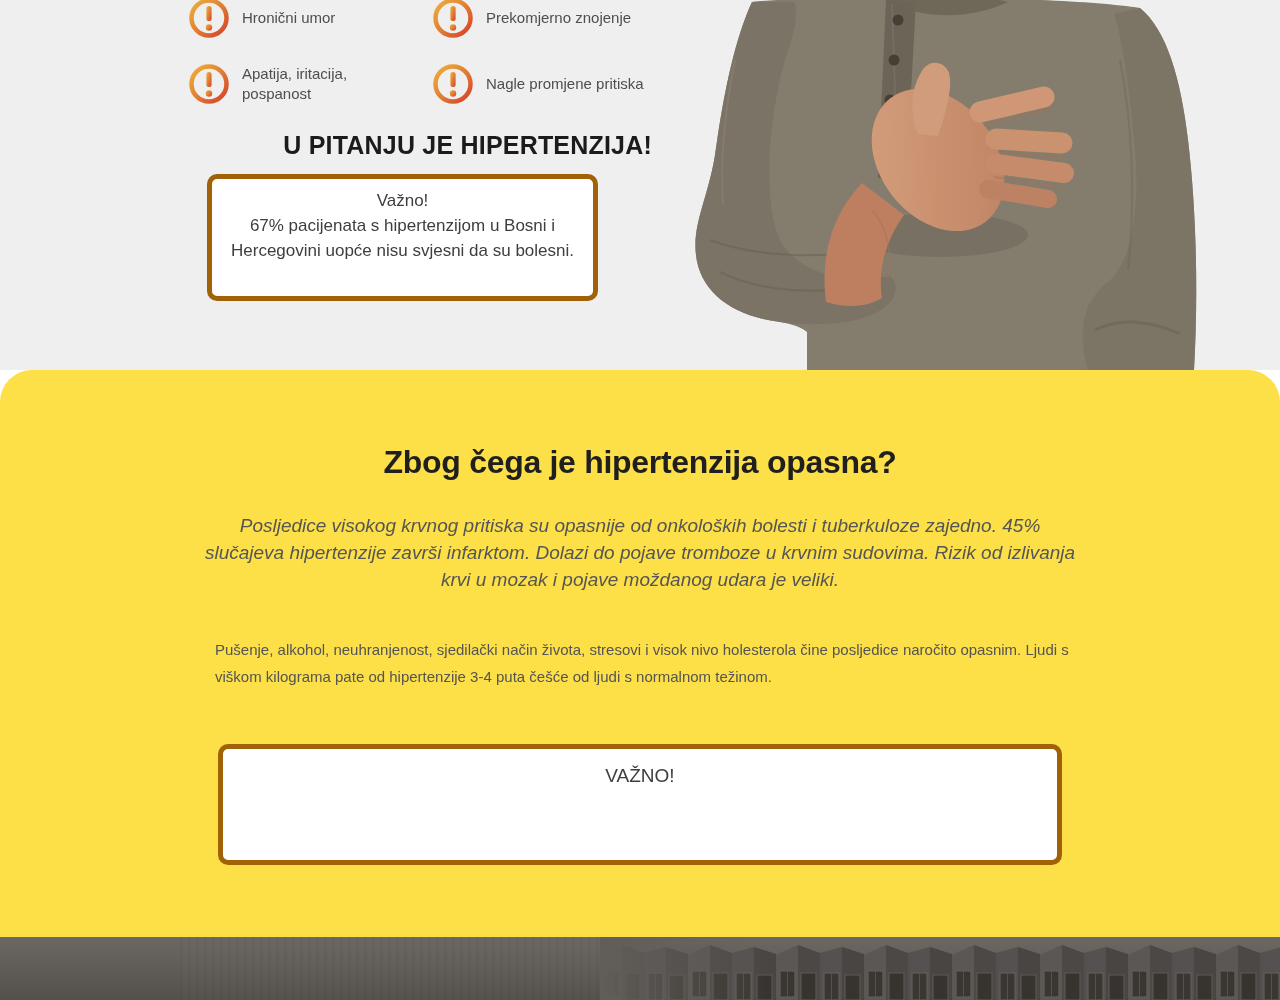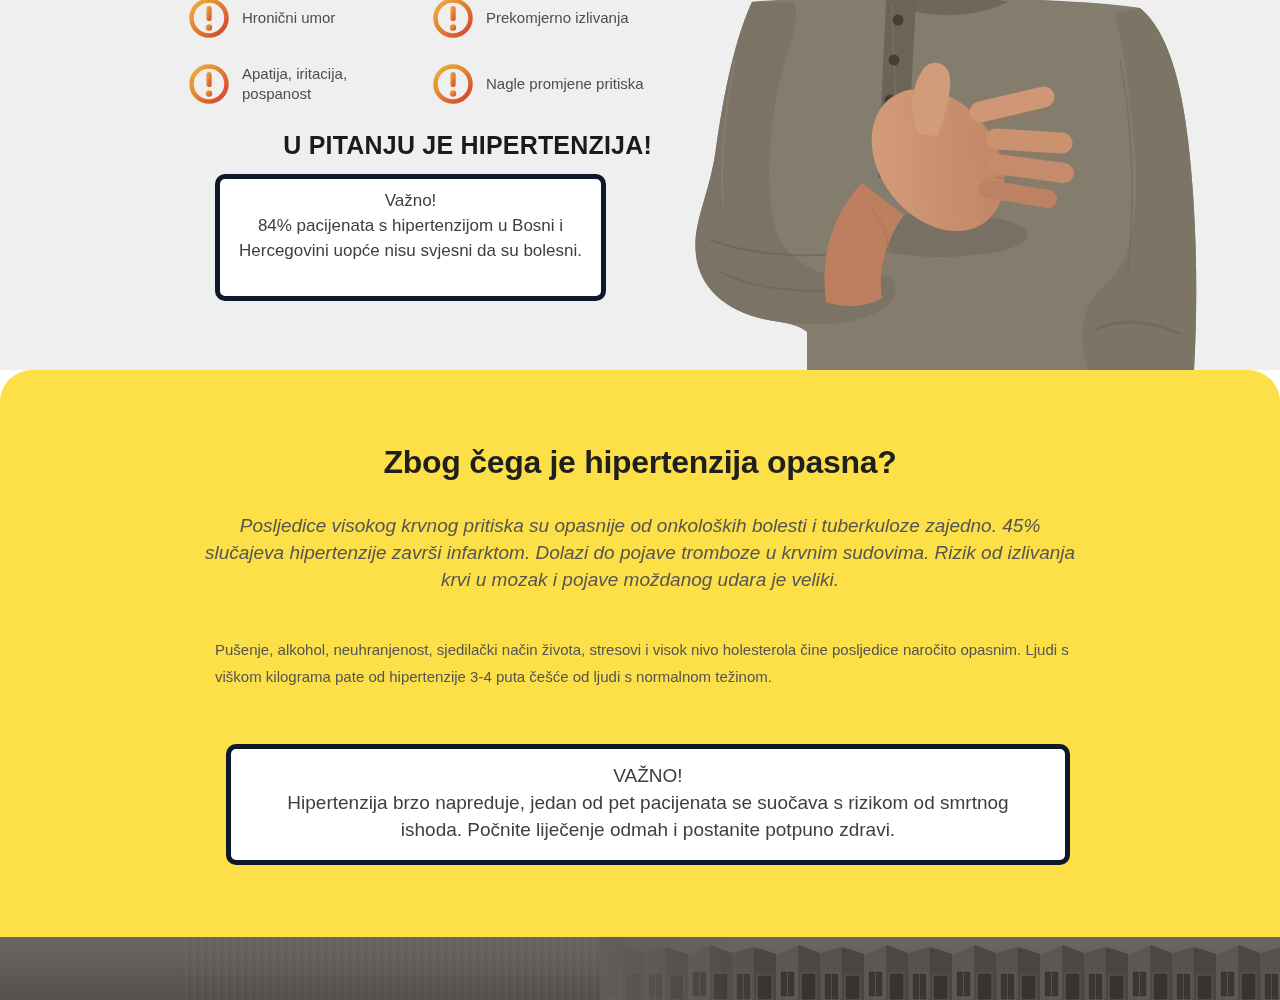--- a/index.html
+++ b/index.html
@@ -13,21 +13,21 @@
   .symptom .icon{width:42px;height:42px;flex:0 0 42px;}
   .symptom .label{margin-left:12px;font-size:15px;line-height:20px;color:#4e4e4e;}
   .s1{left:188px;top:-3px;}
   .s2{left:432px;top:-3px;}
   .s3{left:188px;top:63px;}
   .s4{left:432px;top:63px;}
   .s3 .label{width:112px;}
   .s2 .label,.s4 .label{width:175px;}
   .hero-heading{position:absolute;left:152px;top:131px;width:500px;margin:0;text-align:right;
     font-size:25px;font-weight:bold;color:#1b1b1b;letter-spacing:.2px;}
-  .warn-box{box-sizing:border-box;background:#ffffff;border:5px solid #0f172a;border-radius:10px;text-align:center;color:#3e3e3e;margin-left:8px;}
+  .warn-box{box-sizing:border-box;background:#ffffff;border:5px solid #a16207;border-radius:10px;text-align:center;color:#3e3e3e;}
   .warn-box-1{position:absolute;left:207px;top:174px;width:391px;height:127px;padding:9px 12px;font-size:17px;line-height:25px;}
   .warn-box-2{position:absolute;left:218px;top:374px;width:844px;height:121px;padding:13px 28px;font-size:19px;line-height:27px;}
 
   
   .danger{position:absolute;top:370px;left:0;width:1280px;height:692px;background:#fde047;border-radius:32px;}
   .danger-heading{position:absolute;left:0;top:74px;width:1280px;margin:0;text-align:center;
     font-size:32px;font-weight:bold;color:#1f1f1f;letter-spacing:-.3px;}
   .lead{position:absolute;left:200px;top:142px;width:880px;margin:0;text-align:center;
     font-style:italic;font-size:19px;line-height:27px;color:#555555;}
   .bodytext{position:absolute;left:215px;top:266px;width:862px;margin:0;
@@ -118,21 +118,21 @@
       </svg>
       <span class="label">Hronični umor</span>
     </div>
 
     <div class="symptom s2">
       <svg class="icon" viewBox="0 0 42 42">
         <circle cx="21" cy="21" r="17.5" fill="none" stroke="url(#ig)" stroke-width="4.5"></circle>
         <rect x="18.4" y="9" width="5.2" height="15" rx="2.6" fill="url(#ig)"></rect>
         <circle cx="21" cy="30.5" r="3.2" fill="url(#ig)"></circle>
       </svg>
-      <span class="label">Prekomjerno izlivanja</span>
+      <span class="label">Prekomjerno znojenje</span>
     </div>
 
     <div class="symptom s3">
       <svg class="icon" viewBox="0 0 42 42">
         <circle cx="21" cy="21" r="17.5" fill="none" stroke="url(#ig)" stroke-width="4.5"></circle>
         <rect x="18.4" y="9" width="5.2" height="15" rx="2.6" fill="url(#ig)"></rect>
         <circle cx="21" cy="30.5" r="3.2" fill="url(#ig)"></circle>
       </svg>
       <span class="label">Apatija, iritacija, pospanost</span>
     </div>
@@ -143,31 +143,30 @@
         <rect x="18.4" y="9" width="5.2" height="15" rx="2.6" fill="url(#ig)"></rect>
         <circle cx="21" cy="30.5" r="3.2" fill="url(#ig)"></circle>
       </svg>
       <span class="label">Nagle promjene pritiska</span>
     </div>
 
     <h1 class="hero-heading">U PITANJU JE HIPERTENZIJA!</h1>
 
     <div class="warn-box warn-box-1">
       <div>Važno!</div>
-      <div>84% pacijenata s hipertenzijom u Bosni i Hercegovini uopće nisu svjesni da su bolesni.</div>
+      <div>67% pacijenata s hipertenzijom u Bosni i Hercegovini uopće nisu svjesni da su bolesni.</div>
     </div>
   </section>
 
   <section class="danger">
     <h2 class="danger-heading">Zbog čega je hipertenzija opasna?</h2>
     <p class="lead">Posljedice visokog krvnog pritiska su opasnije od onkoloških bolesti i tuberkuloze zajedno. 45% slučajeva hipertenzije završi infarktom. Dolazi do pojave tromboze u krvnim sudovima. Rizik od izlivanja krvi u mozak i pojave moždanog udara je veliki.</p>
     <p class="bodytext">Pušenje, alkohol, neuhranjenost, sjedilački način života, stresovi i visok nivo holesterola čine posljedice naročito opasnim. Ljudi s viškom kilograma pate od hipertenzije 3-4 puta češće od ljudi s normalnom težinom.</p>
     <div class="warn-box warn-box-2">
       <div>VAŽNO!</div>
-      <div>Hipertenzija brzo napreduje, jedan od pet pacijenata se suočava s rizikom od smrtnog ishoda. Počnite liječenje odmah i postanite potpuno zdravi.</div>
     </div>
   </section>
 
   <footer class="footer">
     <svg class="building" viewBox="0 0 680 63" preserveAspectRatio="none" aria-hidden="true">
       <defs>
         <linearGradient id="bfade" x1="0" y1="0" x2="1" y2="0">
           <stop offset="0" stop-color="#615d59" stop-opacity="1"></stop>
           <stop offset="1" stop-color="#615d59" stop-opacity="0"></stop>
         </linearGradient>

